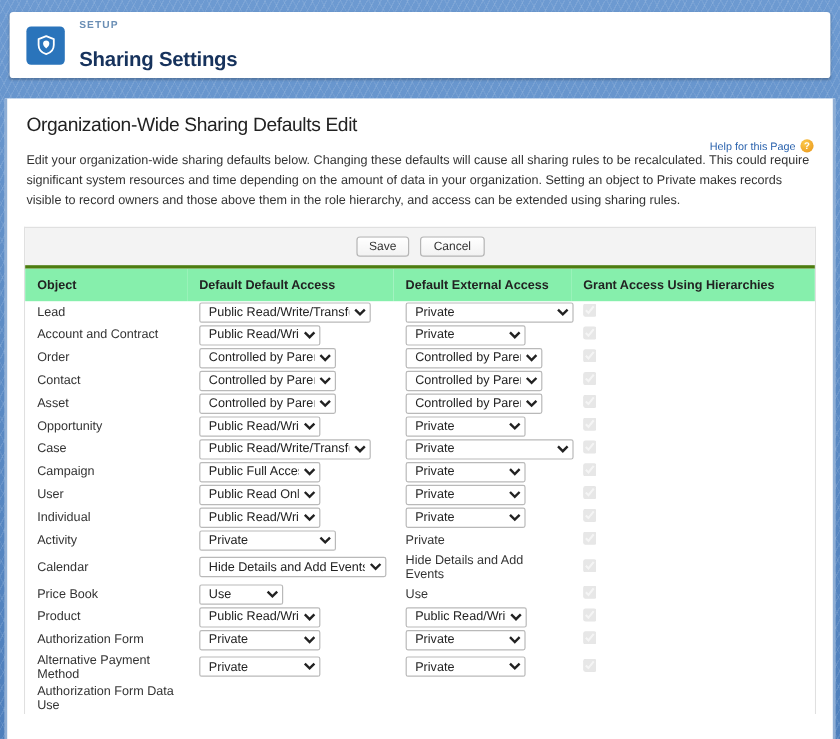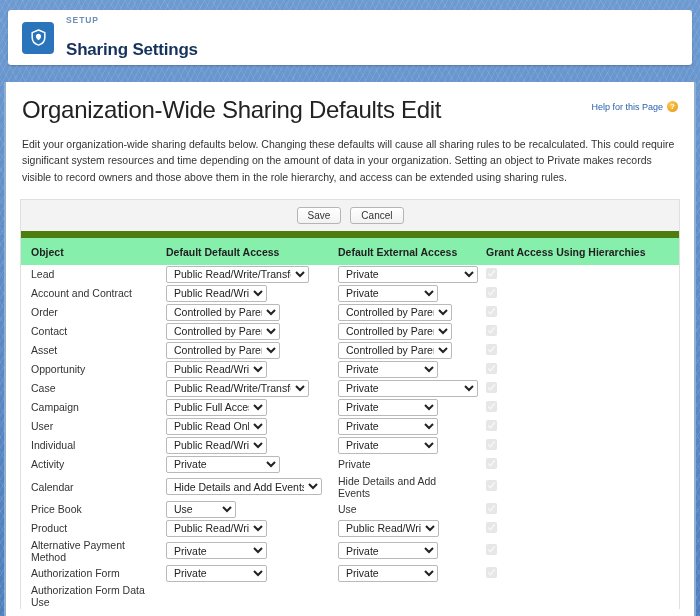--- a/index.html
+++ b/index.html
@@ -51,25 +51,25 @@
   #page{
     position:absolute; left:4px; top:82px; width:692px; height:534px;
     background:#fff;
     border-left:2px solid #8faed4;
     border-right:2px solid #8faed4;
     overflow:hidden;
   }
 
   #page-head{ padding:14px 16px 0 16px; position:relative; }
   #page-title{
-    font-size:24px; color:#222; font-weight:normal; letter-spacing:-.3px;
+    font-size:16px; color:#222; font-weight:normal; letter-spacing:-.3px;
     margin:0 0 12px 0;
   }
   #help-link{
-    position:absolute; right:16px; top:19px;
+    position:absolute; right:16px; top:34px;
     font-size:9px; color:#2a62ad; text-decoration:none;
     display:flex; align-items:center; gap:4px;
   }
   #help-link span.label{ text-decoration:none; }
   .help-icon{
     width:11px; height:11px; border-radius:50%;
     background:radial-gradient(circle at 35% 30%, #fcc94a, #e8941a);
     color:#fff; font-size:8px; font-weight:bold;
     display:flex; align-items:center; justify-content:center;
     line-height:1;
@@ -81,21 +81,21 @@
   }
 
   
   #form-block{
     margin:0 14px;
     border:1px solid #e0e0e0;
     border-bottom:none;
   }
   #button-bar{
     background:#f3f3f3;
-    border-bottom:7px solid #4d7c0f;
+    border-bottom:3px solid #4d7c0f;
     padding:7px 0;
     text-align:center;
   }
   .btn{
     font-family:"Liberation Sans", sans-serif;
     font-size:10px; color:#333;
     background:linear-gradient(180deg,#fff 0%, #f2f2f2 100%);
     border:1px solid #b5b5b5;
     border-radius:3px;
     padding:2px 10px;
@@ -276,27 +276,27 @@
             <td class="plain-val">Use</td>
             <td><input type="checkbox" class="grant" disabled="" checked="" style=""></td>
           </tr>
           <tr>
             <td>Product</td>
             <td><select class="owd" style="width: 101px;"><option>Public Read/Write</option></select></td>
             <td><select class="owd" style="width: 101px;"><option>Public Read/Write</option></select></td>
             <td><input type="checkbox" class="grant" disabled="" checked="" style=""></td>
           </tr>
           <tr>
+            <td>Authorization Form</td>
+            <td><select class="owd" style="width: 101px;"><option>Private</option></select></td>
+            <td><select class="owd" style="width: 100px;"><option>Private</option></select></td>
+            <td><input type="checkbox" class="grant" disabled="" checked="" style=""></td>
+          </tr>
+          <tr>
             <td>Alternative Payment Method</td>
-            <td><select class="owd" style="width: 101px;"><option>Private</option></select></td>
-            <td><select class="owd" style="width: 100px;"><option>Private</option></select></td>
-            <td><input type="checkbox" class="grant" disabled="" checked="" style=""></td>
-          </tr>
-          <tr>
-            <td>Authorization Form</td>
             <td><select class="owd" style="width: 101px;"><option>Private</option></select></td>
             <td><select class="owd" style="width: 100px;"><option>Private</option></select></td>
             <td><input type="checkbox" class="grant" disabled="" checked="" style=""></td>
           </tr>
           <tr>
             <td>Authorization Form Data Use</td>
             <td></td>
             <td></td>
             <td></td>
           </tr>

